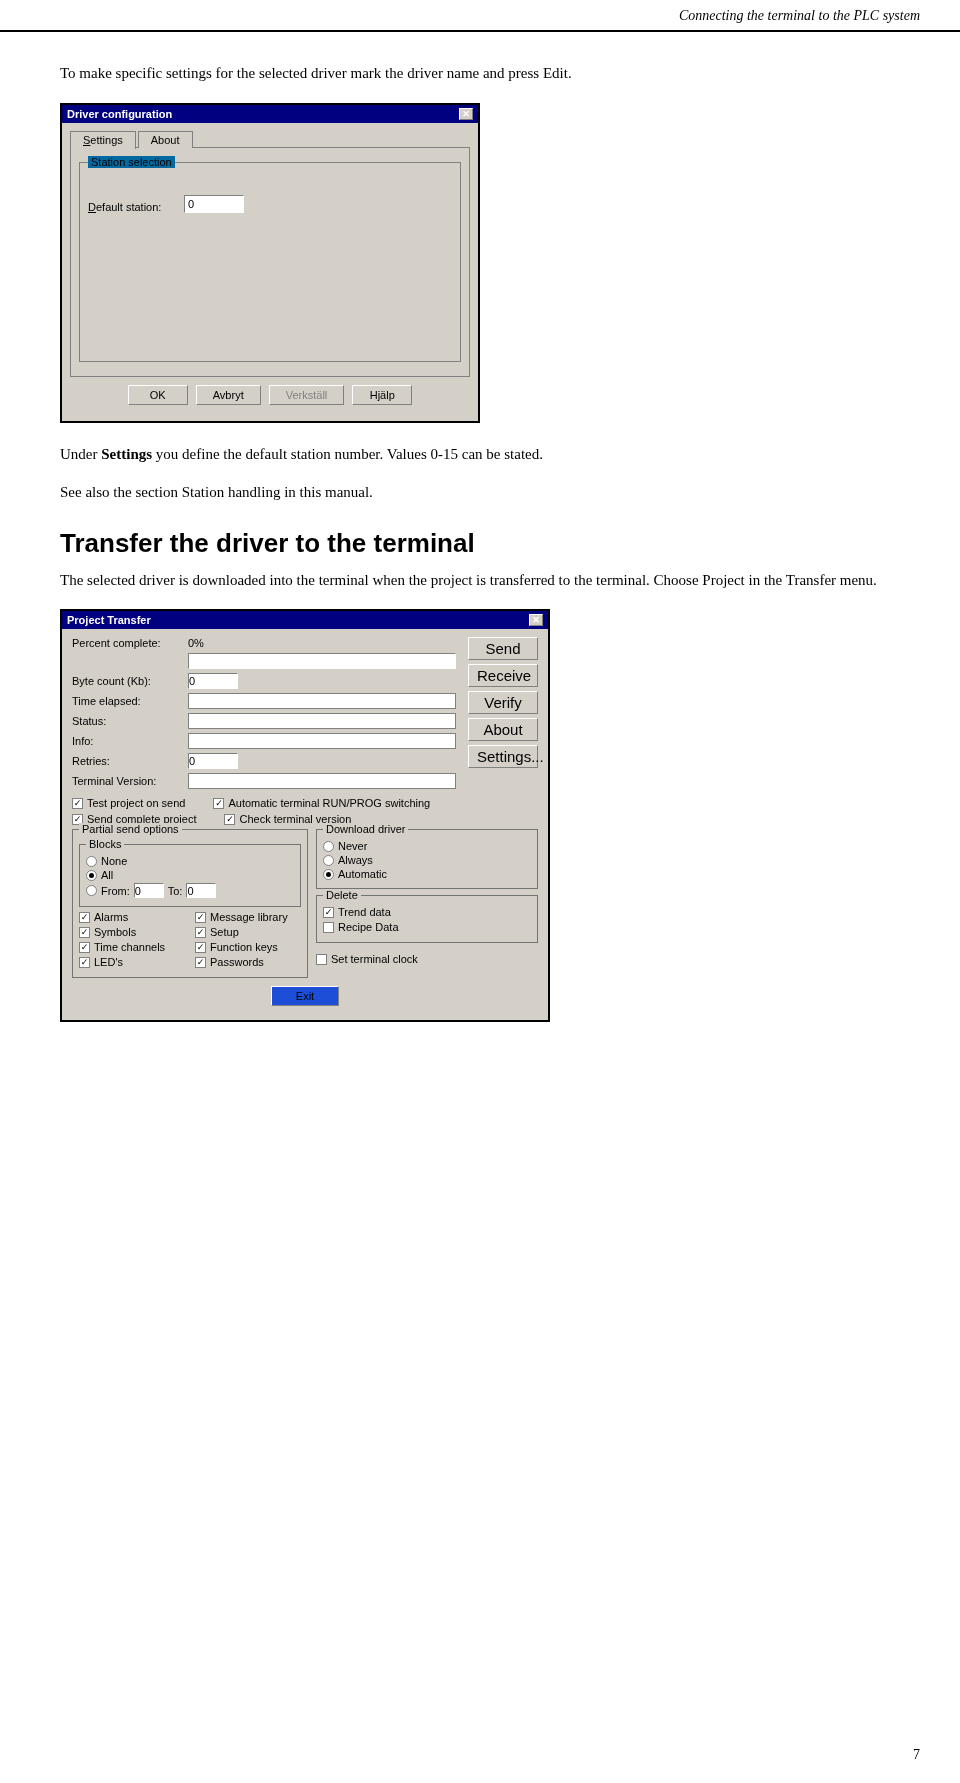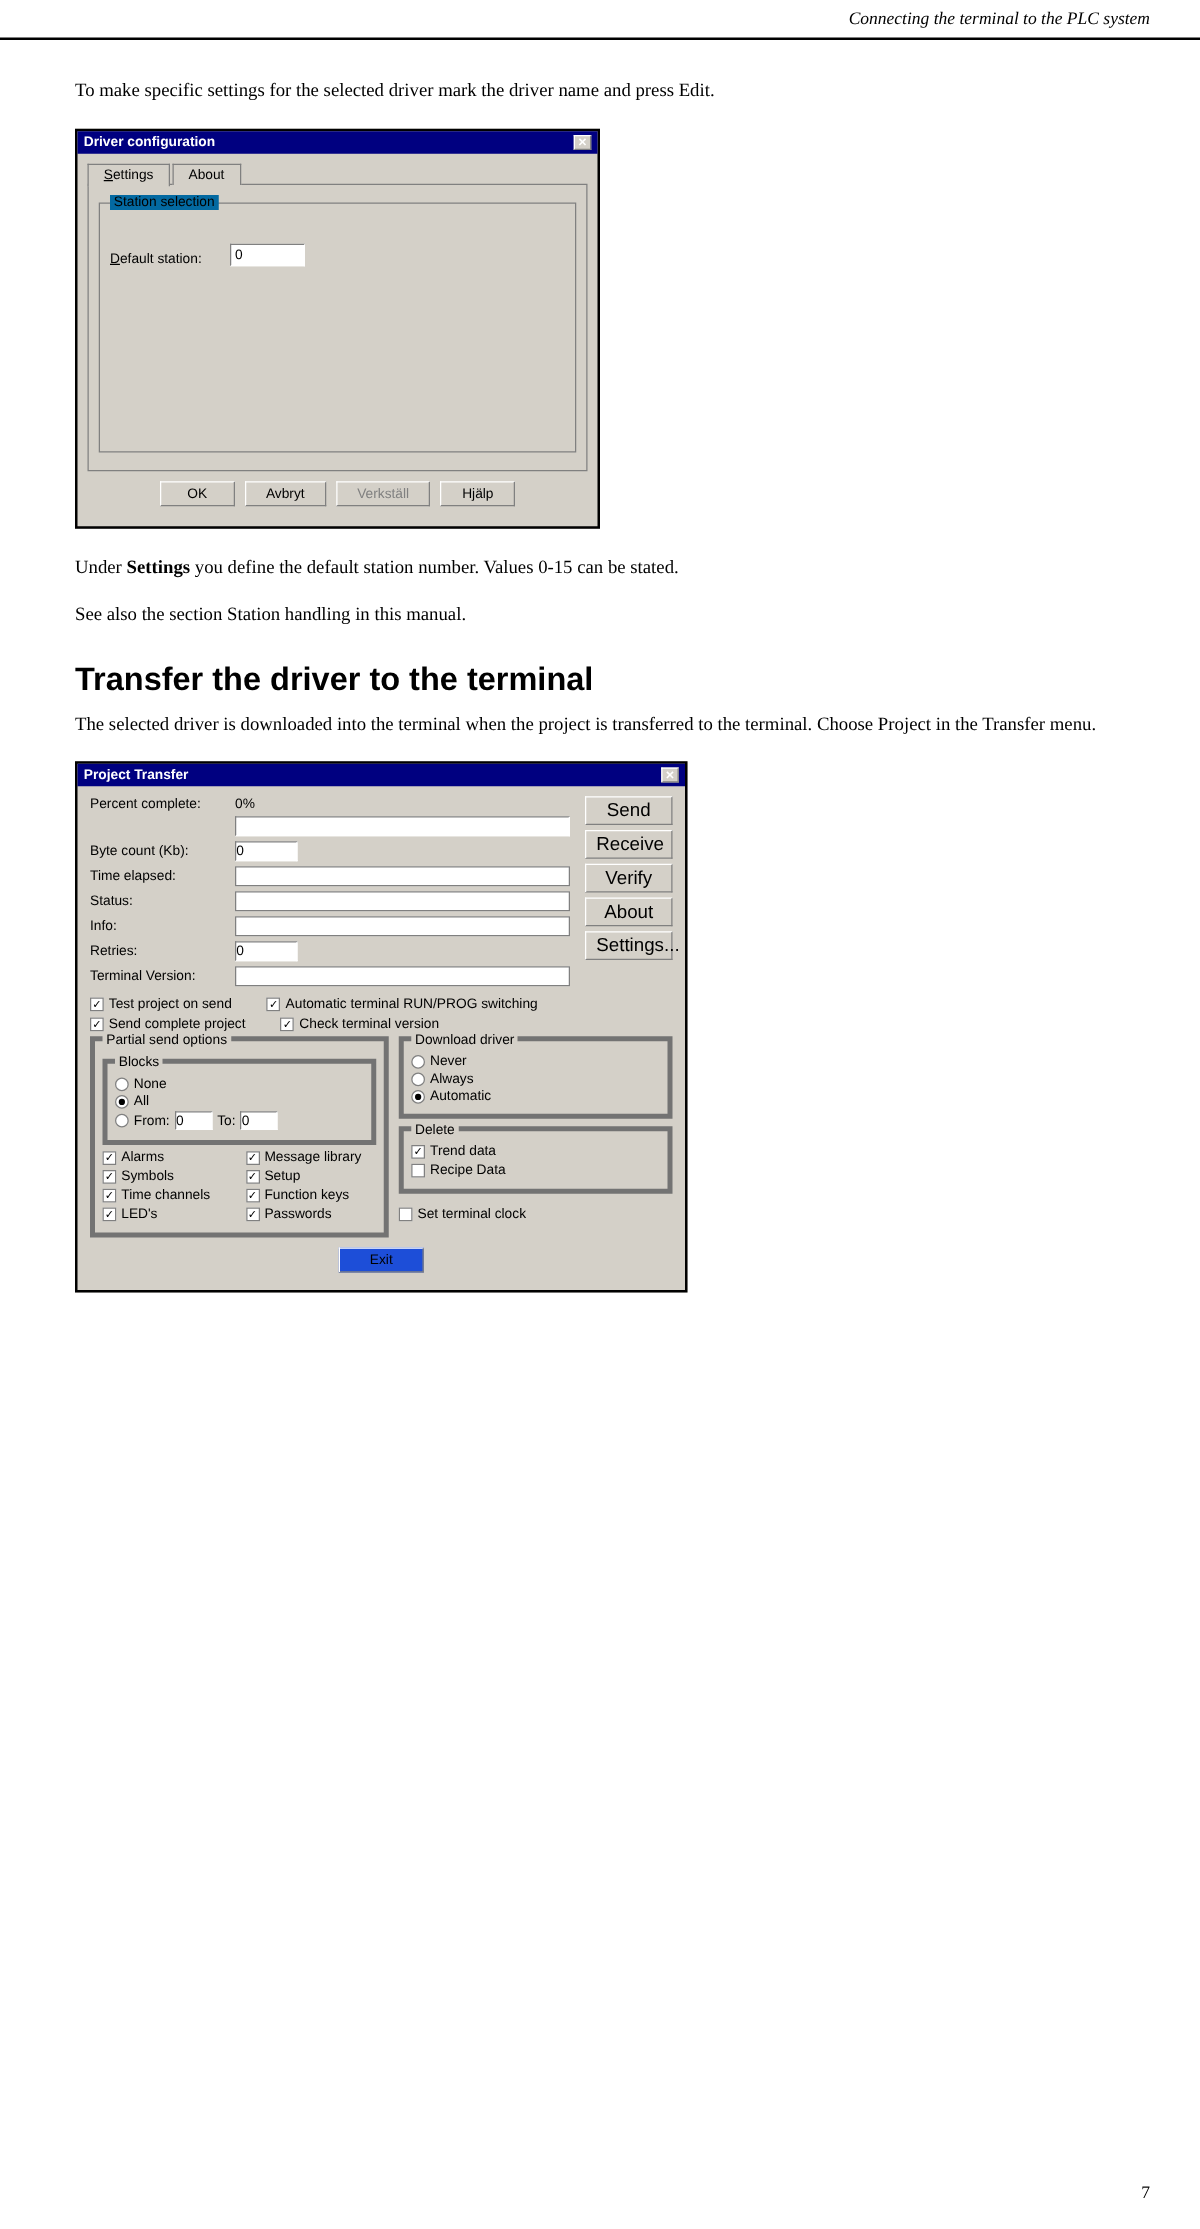--- a/index.html
+++ b/index.html
@@ -300,21 +300,21 @@
       font-size: 9px;
     }
 
     .pt-bottom-area {
       display: flex;
       gap: 8px;
       margin-top: 4px;
     }
 
     .pt-groupbox {
-      border: 4px solid #737373;
+      border: 1px solid #737373;
       position: relative;
       padding: 10px 6px 6px 6px;
     }
 
     .pt-groupbox-title {
       position: absolute;
       top: -7px;
       left: 6px;
       background: #d4d0c8;
       padding: 0 3px;

